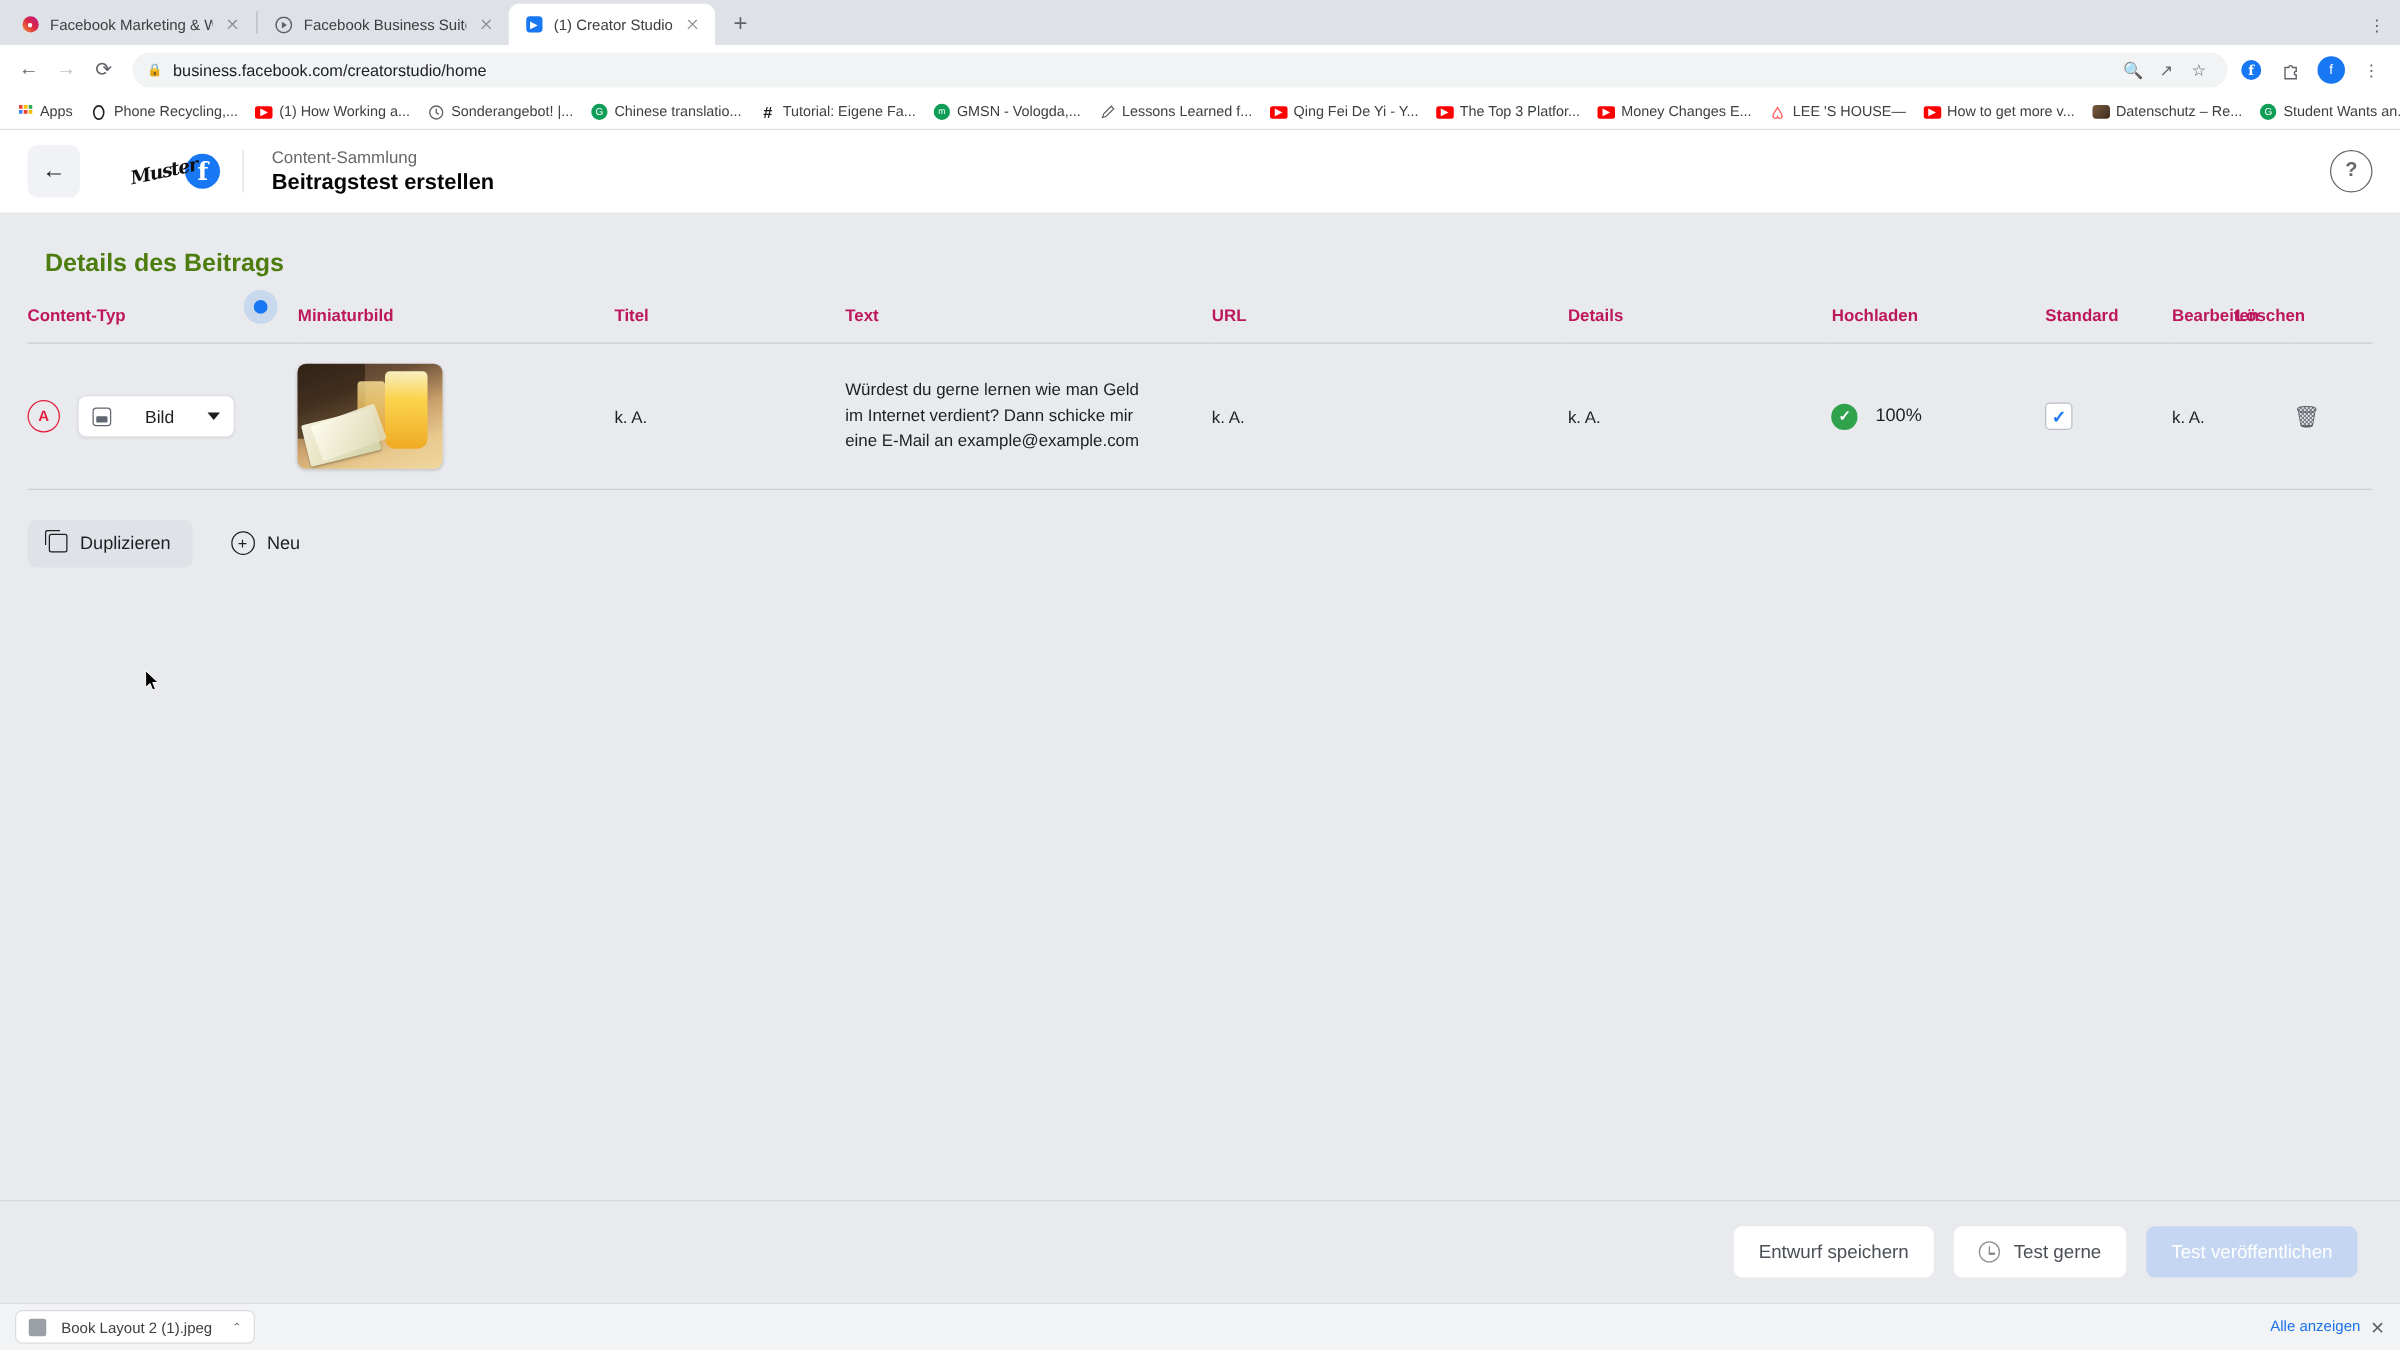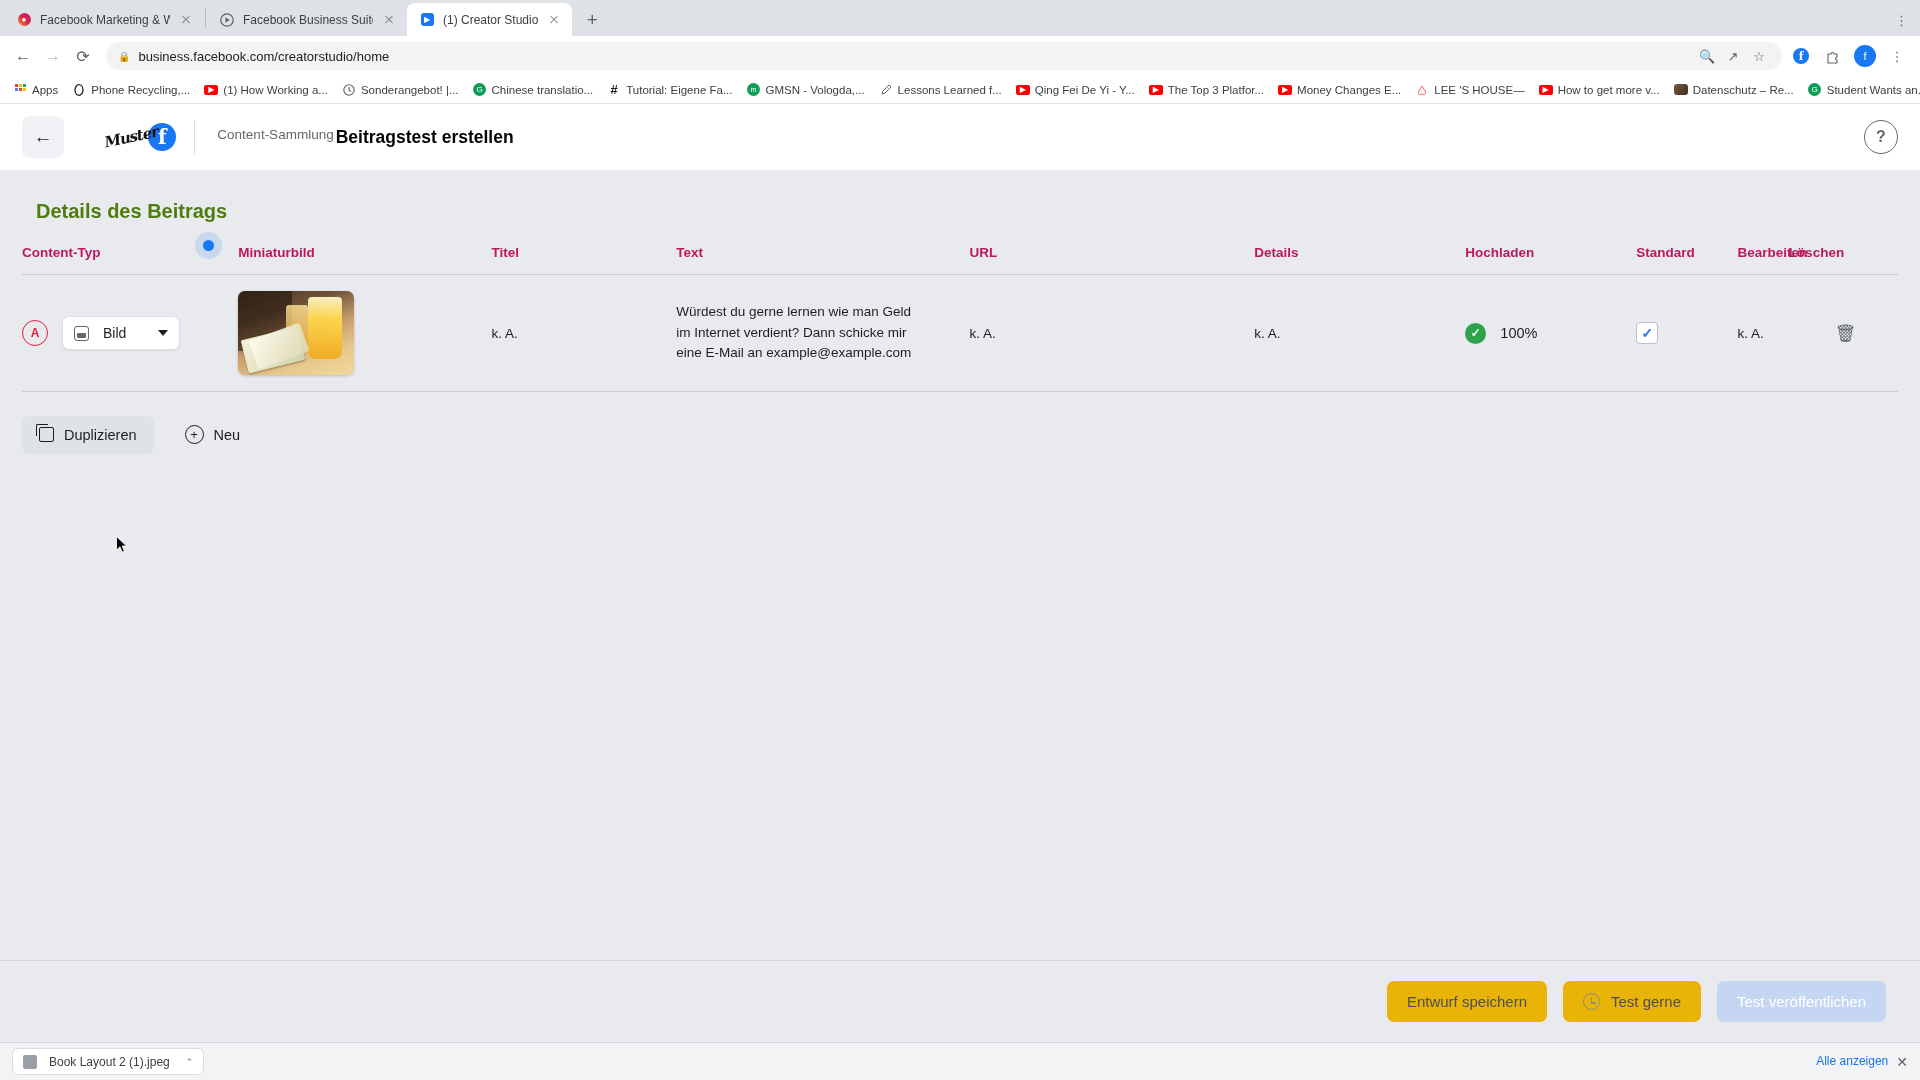--- a/index.html
+++ b/index.html
@@ -90,21 +90,21 @@
     color: #111; transform: rotate(-12deg); position: relative; left: 10px; z-index: 2;
     font-weight: 700; letter-spacing: -1px;
   }
   .fb-circle {
     width: 28px; height: 28px; border-radius: 50%; background: #1877f2;
     display: flex; align-items: center; justify-content: center;
     color: #fff; font-family: "DejaVu Serif", serif; font-weight: 700; font-size: 20px;
     line-height: 1; z-index: 1;
   }
   .hdr-divider { width: 1px; height: 34px; background: #dadde1; margin: 0 22px 0 18px; }
-  .hdr-titles { display: flex; justify-content: flex-end; gap: 2px; }
+  .hdr-titles { display: flex; flex-direction: column; justify-content: flex-end; gap: 2px; }
   .hdr-sub { font-size: 13.5px; color: #65676b; }
   .hdr-main { font-size: 17.5px; color: #050505; font-weight: 700; }
   .help-btn {
     margin-left: auto; width: 34px; height: 34px; border-radius: 50%;
     border: 1.6px solid #65676b; display: flex; align-items: center; justify-content: center;
     color: #65676b; font-size: 16px; font-weight: 600;
   }
 
   .content { flex: 1; padding: 0 0 0 0; overflow: hidden; }
   .section-title { font-size: 20px; font-weight: 700; color: #4d7c0f; padding: 30px 0 0 36px; }
@@ -119,21 +119,21 @@
   .table td { padding: 16px 0; font-size: 13.5px; color: #1c1e21; vertical-align: middle; }
   .table tbody tr { border-bottom: 1px solid #ccced2; }
 
   .row-avatar {
     width: 26px; height: 26px; border-radius: 50%; border: 1.6px solid #e41e3f;
     color: #e41e3f; display: flex; align-items: center; justify-content: center;
     font-size: 12px; font-weight: 700; flex: 0 0 26px;
   }
   .type-cell { display: flex; align-items: center; gap: 14px; }
   .type-select {
-    display: flex; align-items: center; gap: 14px; background: #fff;
+    display: flex; align-items: center; gap: 27px; background: #fff;
     border: 1px solid #dddfe2; border-radius: 7px; padding: 8px 11px; min-width: 118px;
     box-shadow: 0 1px 2px rgba(0,0,0,.06);
   }
   .type-select .lbl { font-size: 14px; color: #1c1e21; flex: 1; }
   .caret { width: 0; height: 0; border-left: 5px solid transparent; border-right: 5px solid transparent; border-top: 6px solid #1c1e21; }
   .img-ico { width: 15px; height: 15px; border: 1.4px solid #606770; border-radius: 3px; position: relative; flex: 0 0 15px; }
   .img-ico::after { content: ""; position: absolute; left: 2px; bottom: 2px; width: 9px; height: 5px; background: #606770; border-radius: 1px; }
 
   .thumb {
     width: 116px; height: 84px; border-radius: 7px; overflow: hidden;
@@ -200,21 +200,21 @@
   }
 
   
   .bottom-bar {
     height: 82px; background: #e8eaed; border-top: 1px solid #d3d6da;
     display: flex; align-items: center; justify-content: flex-end; gap: 16px; padding: 0 34px;
     flex: 0 0 82px;
   }
   .bb-btn {
     display: flex; align-items: center; gap: 11px; padding: 12px 20px; border-radius: 7px;
-    font-size: 15px; background: #eab308; color: #4b4f56;
+    font-size: 15px; background: #ffffff; color: #4b4f56;
   }
   .bb-btn.primary { background: #c5d6f2; color: #fff; }
   .clock-ico {
     width: 17px; height: 17px; border-radius: 50%; border: 1.6px solid #8a8d91; position: relative; flex: 0 0 17px;
   }
   .clock-ico::after { content:""; position:absolute; left:7px; top:3px; width:1.5px; height:6px; background:#8a8d91; }
   .clock-ico::before { content:""; position:absolute; left:7px; top:8px; width:5px; height:1.5px; background:#8a8d91; }
 
   
   .shelf {

